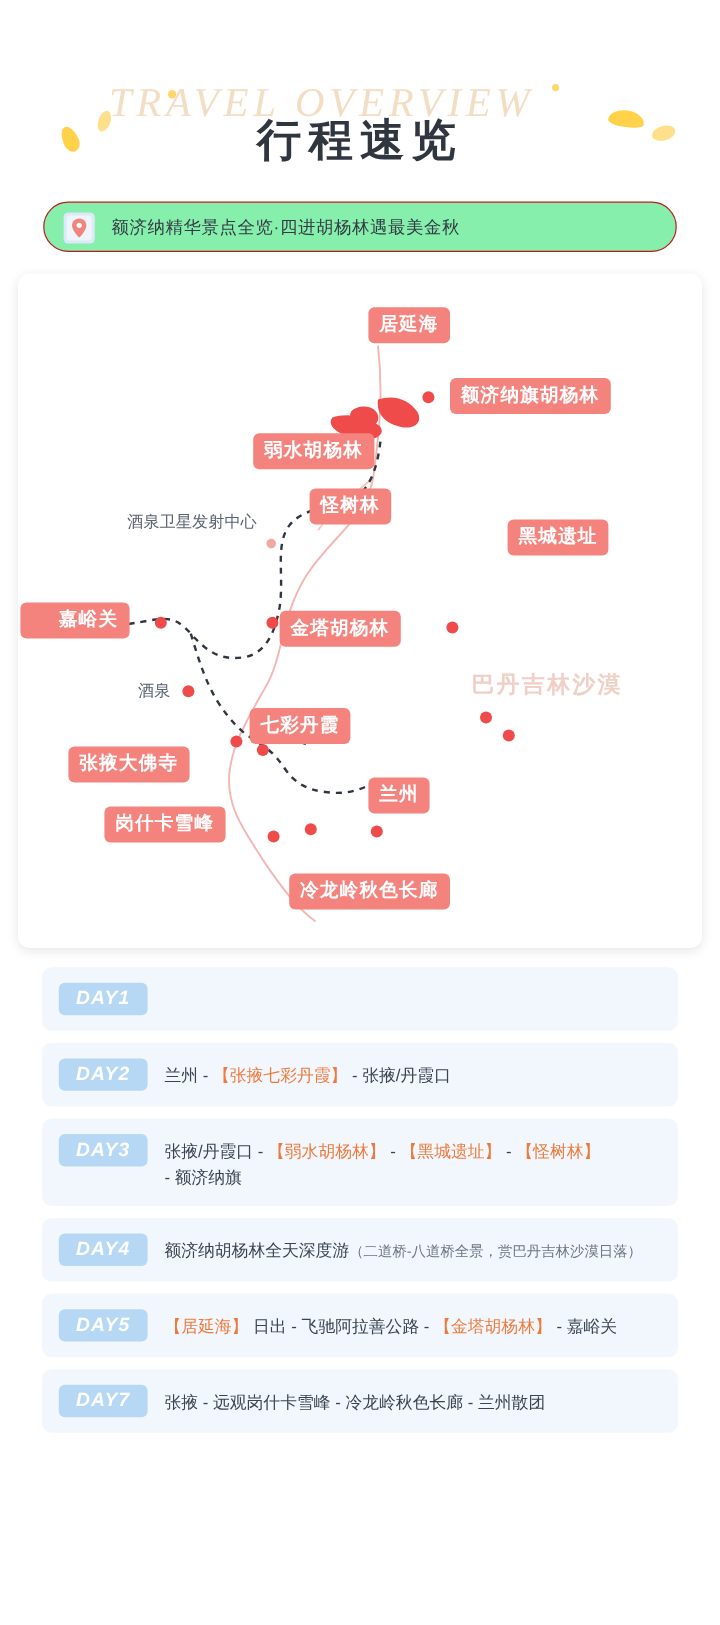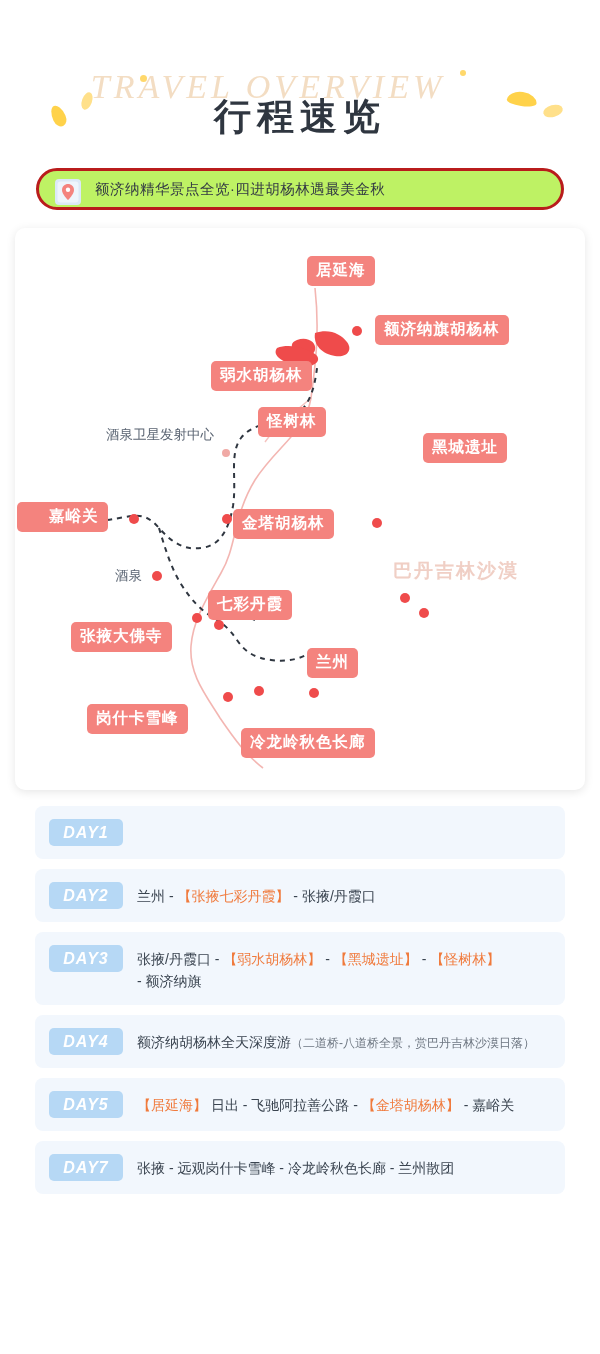--- a/index.html
+++ b/index.html
@@ -57,23 +57,23 @@
   .c4 { left: 543px; top: 105px; width: 20px; height: 12px; background: #ffe08a; border-radius: 50%; transform: rotate(-15deg); }
   .c5 { left: 140px; top: 75px; width: 7px; height: 7px; background: #ffd86b; }
   .c6 { left: 460px; top: 70px; width: 6px; height: 6px; background: #ffd86b; }
 
   
   .subtitle-bar {
     position: relative;
     margin: 8px auto 0;
     width: 528px;
     height: 42px;
-    border: 3px solid #b91c1c;
+    border: 1px solid #b91c1c;
     border-radius: 21px;
-    background: #bef264;
+    background: #86efac;
     display: flex;
     align-items: center;
     padding-left: 56px;
   }
   .subtitle-text {
     font-size: 14.5px;
     color: #333a44;
     letter-spacing: 0.5px;
   }
   .map-pin-icon {
@@ -231,23 +231,23 @@
     <div class="dot" style="left:337px; top:98px;"></div>
 
     <div class="pill" style="left:292px; top:28px;">居延海</div>
     <div class="pill" style="left:360px; top:87px;">额济纳旗胡杨林</div>
     <div class="pill" style="left:196px; top:133px;">弱水胡杨林</div>
     <div class="pill" style="left:408px; top:180px;margin-top:25px;">黑城遗址</div>
     <div class="pill" style="left:243px; top:179px;">怪树林</div>
     <div class="pill" style="left:218px; top:281px;">金塔胡杨林</div>
     <div class="pill" style="left:2px;   top:274px;padding-left:32px;">嘉峪关</div>
     <div class="pill" style="left:193px; top:362px;">七彩丹霞</div>
-    <div class="pill" style="left:56px;  top:394px;font-family:Liberation Serif, serif;">张掖大佛寺</div>
+    <div class="pill" style="left:42px;  top:394px;font-family:Liberation Serif, serif;">张掖大佛寺</div>
     <div class="pill" style="left:292px; top:420px;">兰州</div>
-    <div class="pill" style="left:72px;  top:476px;">岗什卡雪峰</div>
+    <div class="pill" style="left:72px;  top:444px;">岗什卡雪峰</div>
     <div class="pill" style="left:226px; top:500px;">冷龙岭秋色长廊</div>
   </div>
 
   <div class="days">
       <div class="day-row">
         <div class="day-badge">DAY1</div>
       </div>
       <div class="day-row">
         <div class="day-badge">DAY2</div>
         <div class="day-text"><span>兰州 - </span><span class="hl">【张掖七彩丹霞】</span><span> - 张掖/丹霞口</span></div>

